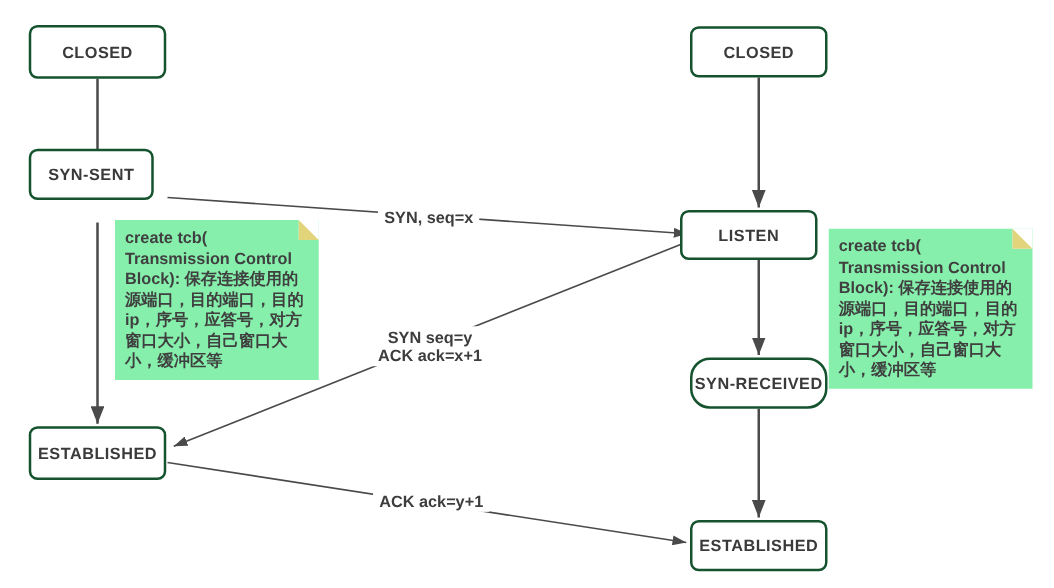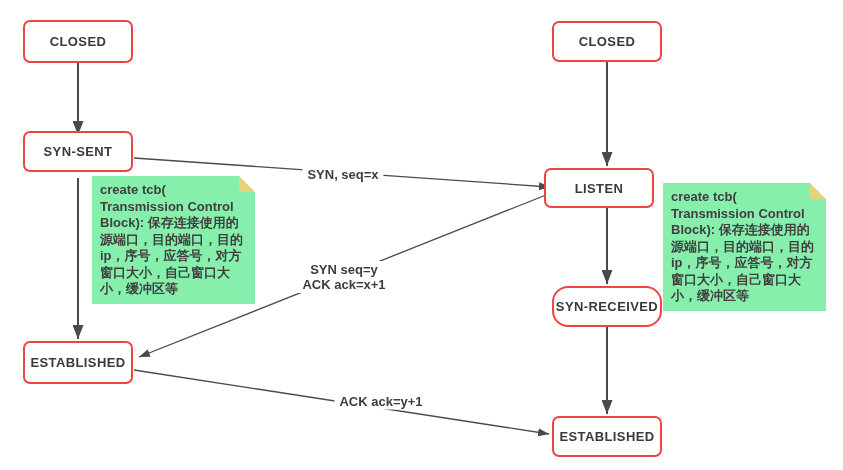--- a/index.html
+++ b/index.html
@@ -2,52 +2,52 @@
 <html><head>
 <meta charset="utf-8">
 <style>
   html,body{margin:0;padding:0;background:#ffffff;}
   .canvas{
     position:relative;width:843px;height:470px;background:#ffffff;
     font-family:"Liberation Sans",sans-serif;overflow:hidden;
   }
   .state{
     position:absolute;display:flex;align-items:center;justify-content:center;
-    background:#ffffff;border:2px solid #ef4444;border-radius:7px;
+    background:#ffffff;border:2px solid #14532d;border-radius:7px;
     font-weight:bold;font-size:13px;color:#3a3a3a;letter-spacing:.4px;
     z-index:3;box-sizing:border-box;
   }
   .note{
     position:absolute;background:#86efac;color:#3f3f3f;
     font-weight:bold;font-size:13px;line-height:16.5px;
     padding:6px 8px;white-space:pre;z-index:1;box-sizing:border-box;
   }
   .note::after{
     content:"";position:absolute;top:0;right:0;width:0;height:0;
     border-top:16px solid #ffffff;border-left:16px solid #e2d47b;
   }
   .connectors{position:absolute;left:0;top:0;z-index:2;}
   .edge-label{
     position:absolute;transform:translate(-50%,-50%);
     background:#ffffff;font-weight:bold;font-size:13px;color:#3d3d3d;
     padding:1px 5px;text-align:center;line-height:15px;z-index:2;white-space:nowrap;
   }
   
   .b-closed-l{left:23px;top:20px;width:110px;height:43px;}
-  .b-synsent{left:23px;top:131px;width:110px;height:41px;}
+  .b-synsent{left:23px;top:119px;width:100px;height:41px;}
   .b-estab-l{left:23px;top:341px;width:110px;height:43px;}
   .b-closed-r{left:552px;top:21px;width:110px;height:41px;}
   .b-listen{left:544px;top:168px;width:110px;height:40px;}
   .b-synrecv{left:552px;top:286px;width:110px;height:41px;border-radius:16px;}
   .b-estab-r{left:552px;top:416px;width:110px;height:41px;}
   .n-left{left:92px;top:176px;width:163px;}
   .n-right{left:663px;top:183px;width:163px;}
   .l-syn{left:343px;top:174px;}
   .l-synack{left:344px;top:277px;}
-  .l-ack{left:345px;top:401px;margin-left:36px;}
+  .l-ack{left:345px;top:401px;}
 </style>
 </head>
 <body>
 
 <div class="canvas">
 
   <div class="note n-left">create tcb(
 Transmission Control
 Block): 保存连接使用的
 源端口，目的端口，目的

